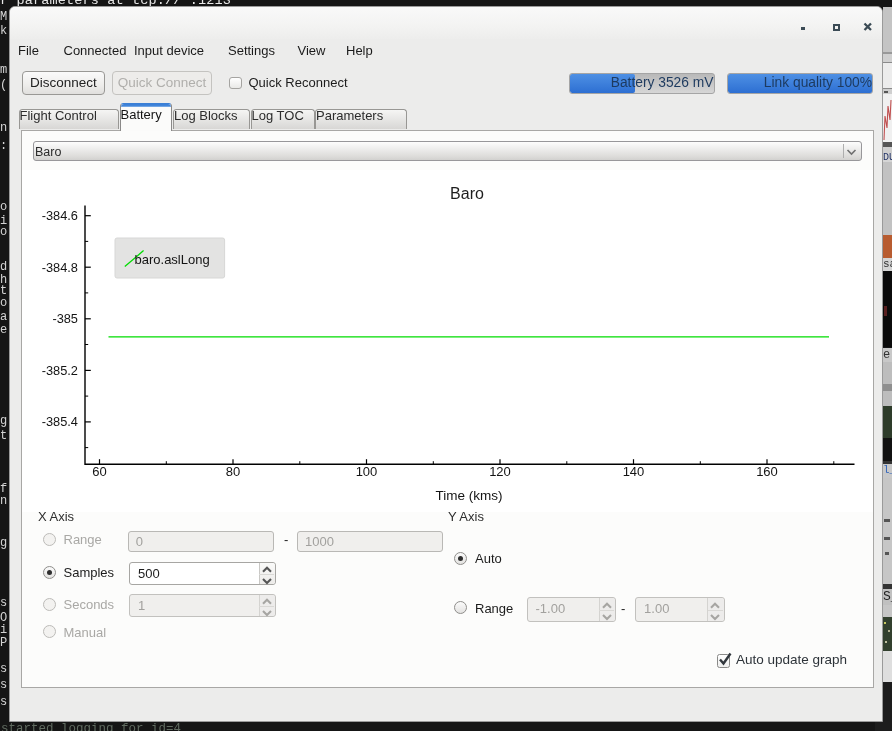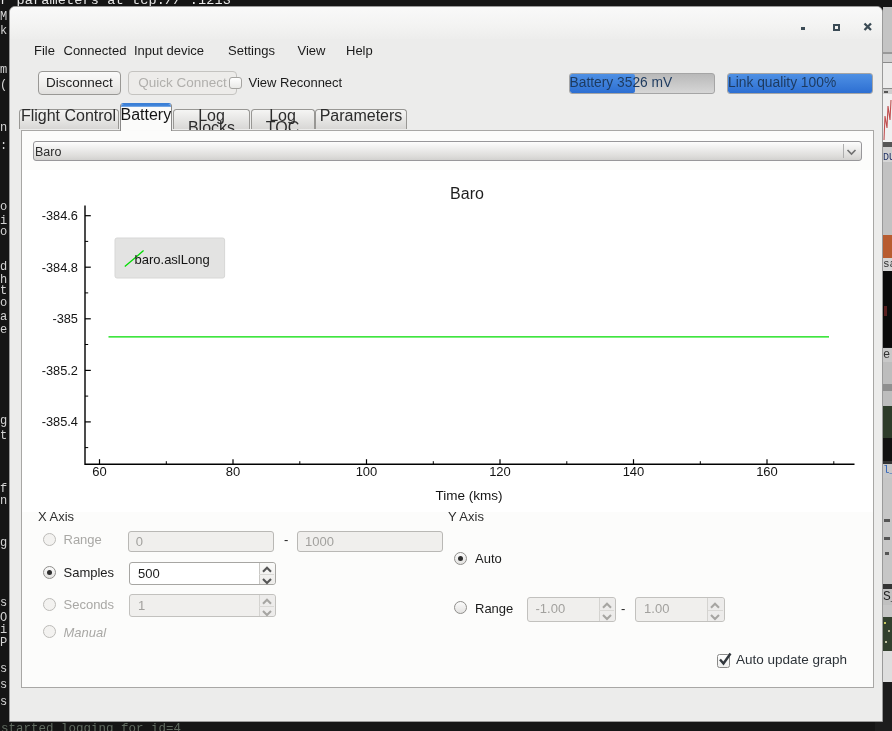--- a/index.html
+++ b/index.html
@@ -25,37 +25,36 @@
     position:absolute; left:0; right:0; top:8.5px; text-align:center;
     font-size:15.5px; font-weight:bold; color:#47545f; letter-spacing:0.1px;
   }
   .menuitem { position:absolute; top:35.5px; font-size:13px; color:#1b1b1b; }
 
   .btn {
     position:absolute; font-size:13.5px; color:#222; text-align:center;
     border:1px solid #999895; border-radius:4px;
     background:linear-gradient(#fafafa,#eeedeb 60%,#e0dfdd);
     line-height:22.5px;
-    margin-left:16px;
   }
   .btn.disabled {
     border-color:#c4c3c0; background:#edecea; color:#b0afac;
   }
 
   .pbar { position:absolute; top:72px; height:21px; border-radius:3px;
     background:linear-gradient(#b9b9b9,#d6d6d6); border:1px solid #a5a5a5;
     overflow:hidden; }
   .pfill { position:absolute; left:0; top:0; bottom:0;
     background:linear-gradient(#4e90e4,#2d6fd2); border-radius:2px; }
-  .ptext { position:absolute; left:0; right:0; top:1px; text-align:left;
+  .ptext { position:absolute; left:0; right:0; top:1px; text-align:right;
     font-size:13.8px; color:#1d3a5f; }
 
   
-  .tab { position:absolute; top:101.5px; height:20.5px; font-size:16px; color:#2c2c2c;
-    text-align:center; line-height:12.5px;
+  .tab { position:absolute; top:101.5px; height:20.5px; font-size:13px; color:#2c2c2c;
+    text-align:left; line-height:12.5px;
     background:linear-gradient(#f5f5f4,#d8d7d5);
     border:1px solid #989794; border-bottom:none; border-radius:3.5px 3.5px 0 0; }
   .tab.sel { top:96px; height:28px; background:#fbfbfa; border-color:#8a8988; border-top:1px solid #3b7fd5; z-index:5;
     color:#141414; line-height:21.6px; }
   .tab.sel:before { content:""; position:absolute; left:0px; top:0px; right:0px; height:3px;
     background:linear-gradient(#3b80d8 45%, #8ab5e8); border-radius:3px 3px 0 0; }
 
   #panel { position:absolute; left:11px; top:122.5px; width:853px; height:558px;
     background:#fcfcfb; border:1px solid #a8a7a5; z-index:2; }
 
@@ -174,31 +173,31 @@
 
     <div class="abs" style="left:790.5px; top:20.4px; width:4.2px; height:2.4px; background:#3b4b55;"></div>
 
     <div class="abs" style="left:822.6px; top:17px; width:7px; height:6.5px; border:2px solid #3b4b55;"></div>
 
     <svg class="abs" style="left:853px; top:14.5px;" width="10" height="10">
       <path d="M1.5 1.5 L8 8 M8 1.5 L1.5 8" stroke="#3b4b55" stroke-width="2.3" fill="none"></path>
     </svg>
   </div>
 
-  <div class="menuitem" style="left:24px;">File</div>
+  <div class="menuitem" style="left:8px;">File</div>
   <div class="menuitem" style="left:53.5px;">Connected</div>
   <div class="menuitem" style="left:124px;text-align:center;">Input device</div>
   <div class="menuitem" style="left:218px;">Settings</div>
   <div class="menuitem" style="left:287.5px;">View</div>
   <div class="menuitem" style="left:336px;">Help</div>
 
   <div class="btn" style="left:12px; top:63.5px; width:83px; height:24.5px;">Disconnect</div>
-  <div class="btn disabled" style="left:102px; top:63.5px; width:109px; height:24.5px;">Quick Connect</div>
+  <div class="btn disabled" style="left:102px; top:63.5px; width:100px; height:24.5px;">Quick Connect</div>
   <div class="abs" style="left:219px; top:69.8px; width:12.5px; height:12.5px; background:linear-gradient(#ffffff,#e9e9e7); border:1px solid #a5a4a1; border-radius:3px;"></div>
-  <div class="abs" style="left:238.5px; top:67.8px; font-size:13px; color:#1c1c1c;">View Reconnect</div>
+  <div class="abs" style="left:238.5px; top:67.8px; font-size:13px; color:#1c1c1c;">Quick Reconnect</div>
 
   <div class="pbar" style="left:558.5px; top:66px; width:146px;">
     <div class="pfill" style="width:65px;"></div>
     <div class="ptext">Battery 3526 mV</div>
   </div>
   <div class="pbar" style="left:717px; top:66px; width:146px;">
     <div class="pfill" style="width:146px;"></div>
     <div class="ptext">Link quality 100%</div>
   </div>
 
@@ -304,21 +303,21 @@
   <div class="radio dis" style="left:33.3px; top:590.6px;"></div>
   <div class="ctl-label dis" style="left:53.5px; top:589.9px;">Seconds</div>
   <div class="spinw dis" style="left:119px; top:586.8px; width:147.4px; height:23.6px; line-height:21.6px;">1<span class="zone"></span><span class="zdiv"></span>
     <svg class="abs" style="right:2.5px; top:1.8px;" width="12" height="20">
       <path d="M2 6.8 L6 2.8 L10 6.8" stroke="#a6a5a2" stroke-width="2.1" fill="none"></path>
       <path d="M2 14 L6 18 L10 14" stroke="#a6a5a2" stroke-width="2.1" fill="none"></path>
     </svg>
   </div>
 
   <div class="radio dis" style="left:33.3px; top:618.2px;"></div>
-  <div class="ctl-label dis" style="left:53.5px; top:617.5px;font-style:italic;">Manual</div>
+  <div class="ctl-label dis" style="left:53.5px; top:617.5px;">Manual</div>
 
   <div class="sectionlbl" style="left:438px; top:501.5px;">Y Axis</div>
 
   <div class="radio sel" style="left:444px; top:544.9px;"></div>
   <div class="ctl-label" style="left:465px; top:544.2px;">Auto</div>
 
   <div class="radio" style="left:444px; top:594.4px;"></div>
   <div class="ctl-label" style="left:465px; top:593.7px;">Range</div>
   <div class="spinw dis" style="left:516.5px; top:590.4px; width:89.5px; height:24.3px; line-height:22.3px;">-1.00<span class="zone"></span><span class="zdiv"></span>
     <svg class="abs" style="right:2.5px; top:2.3px;" width="12" height="20">

